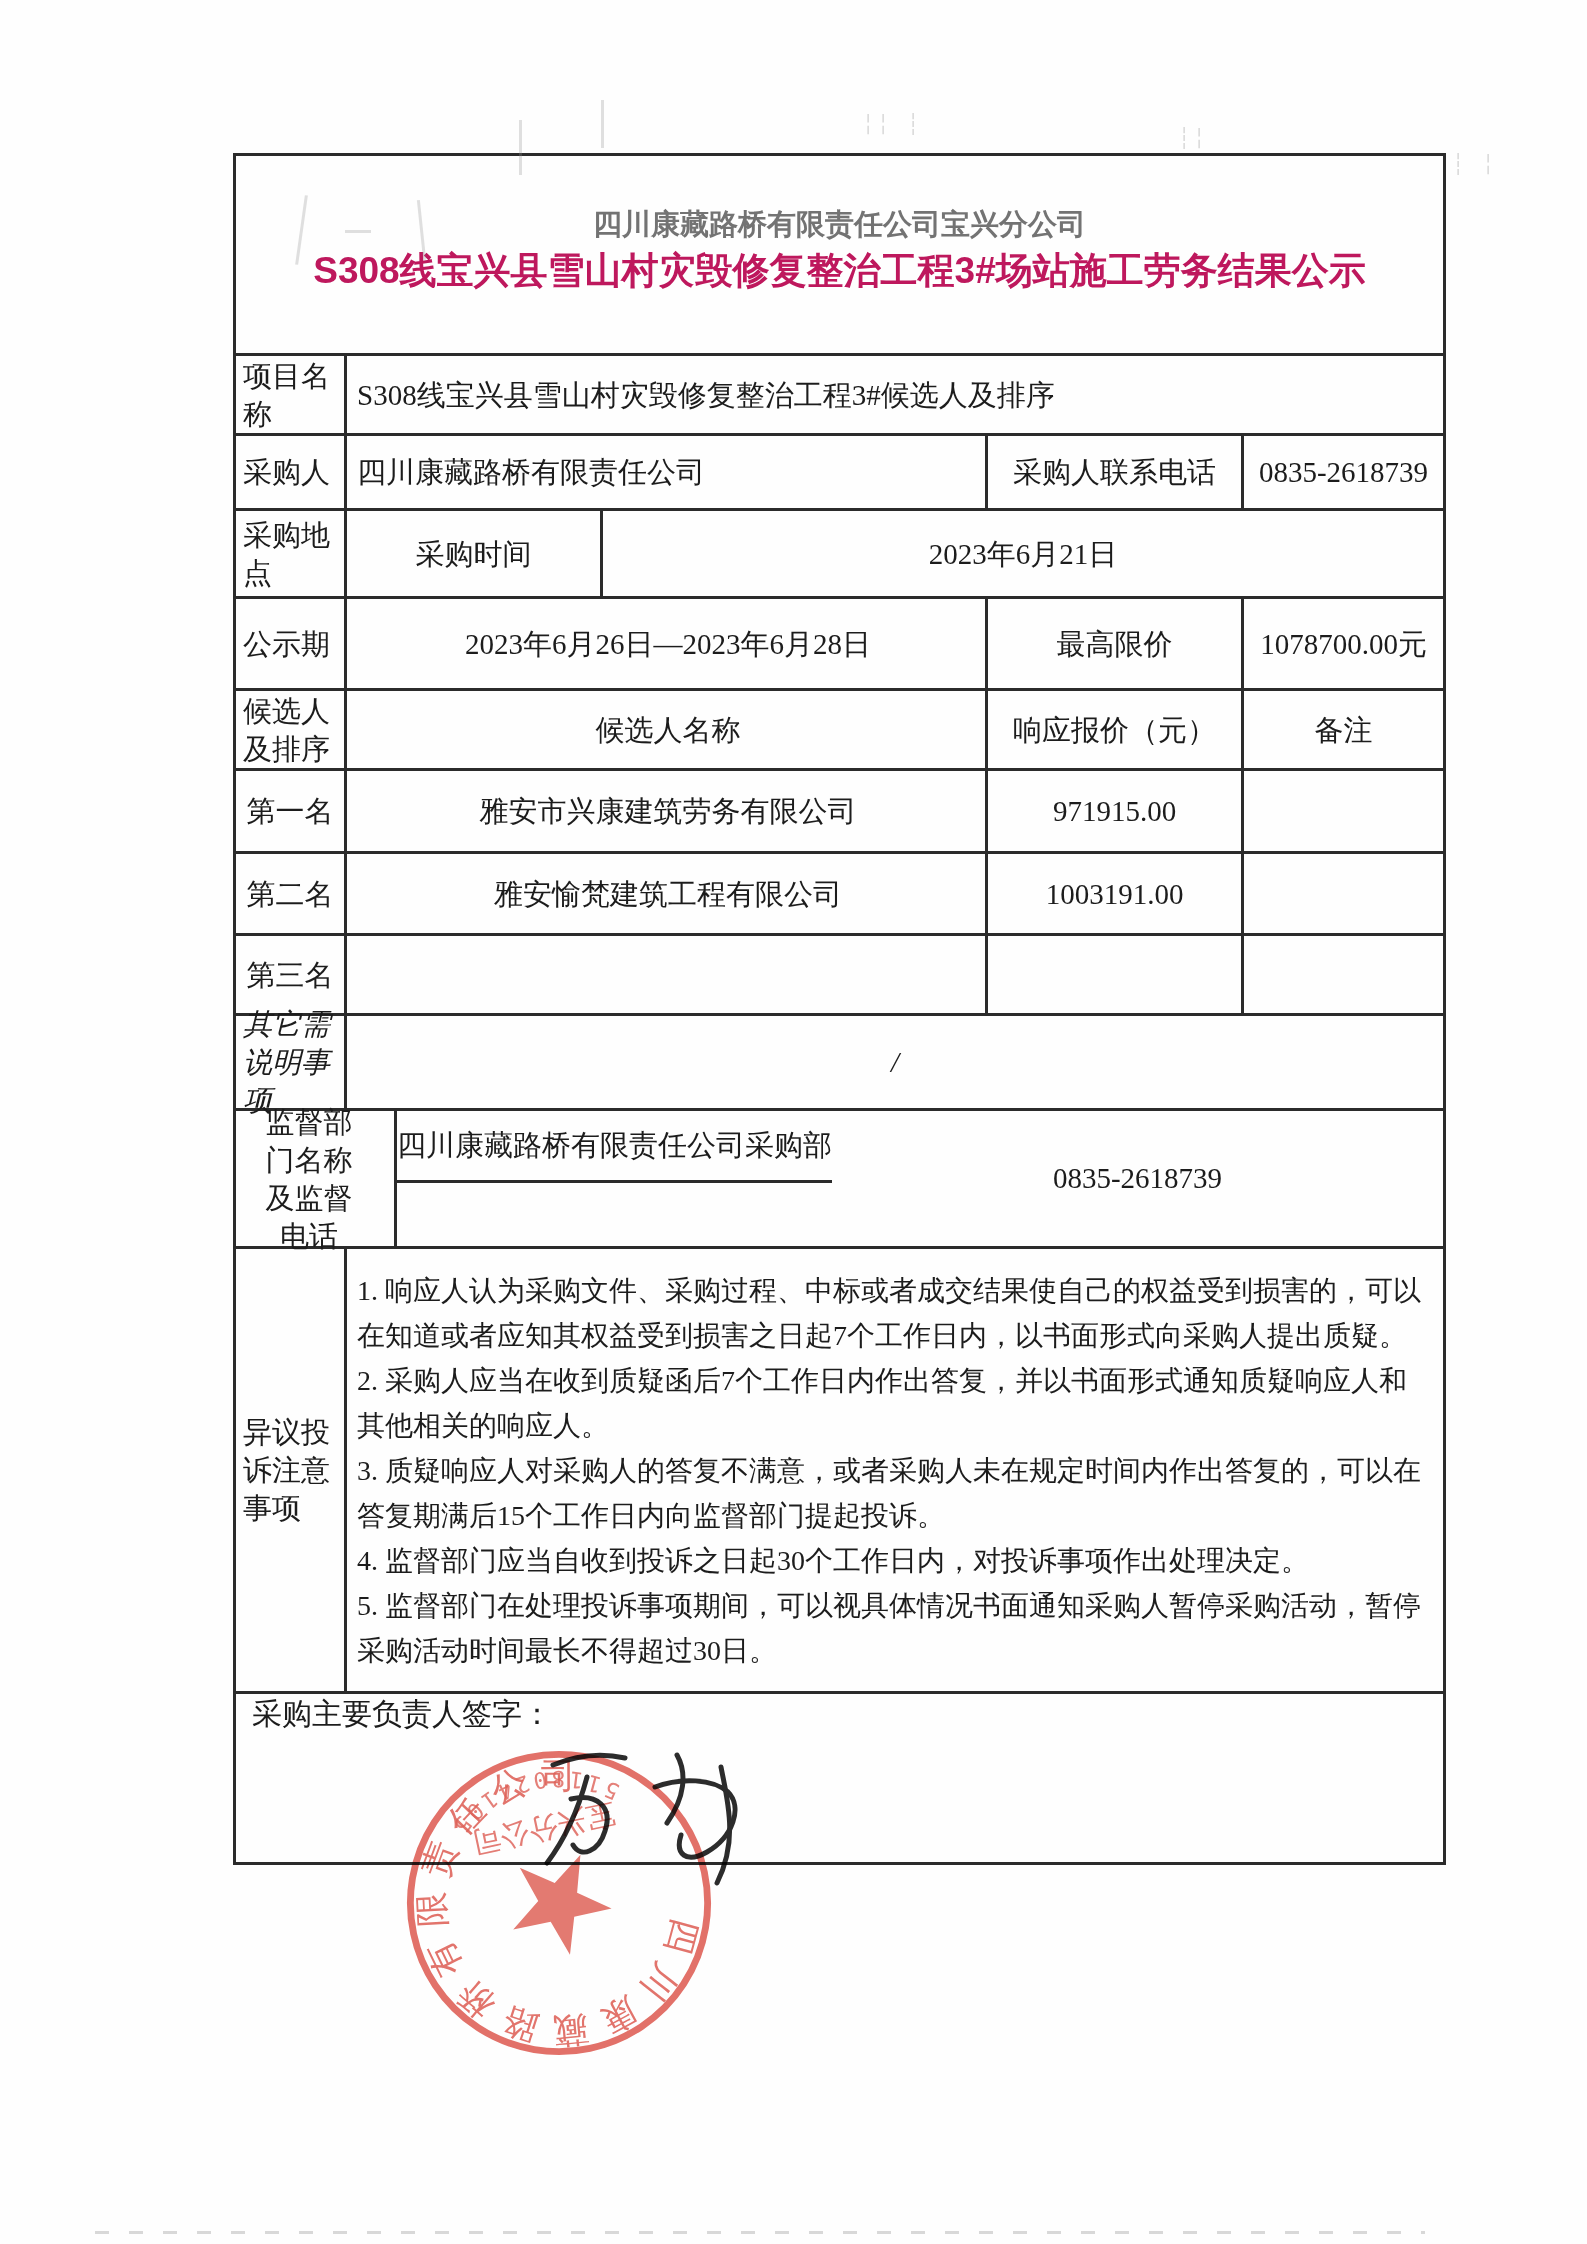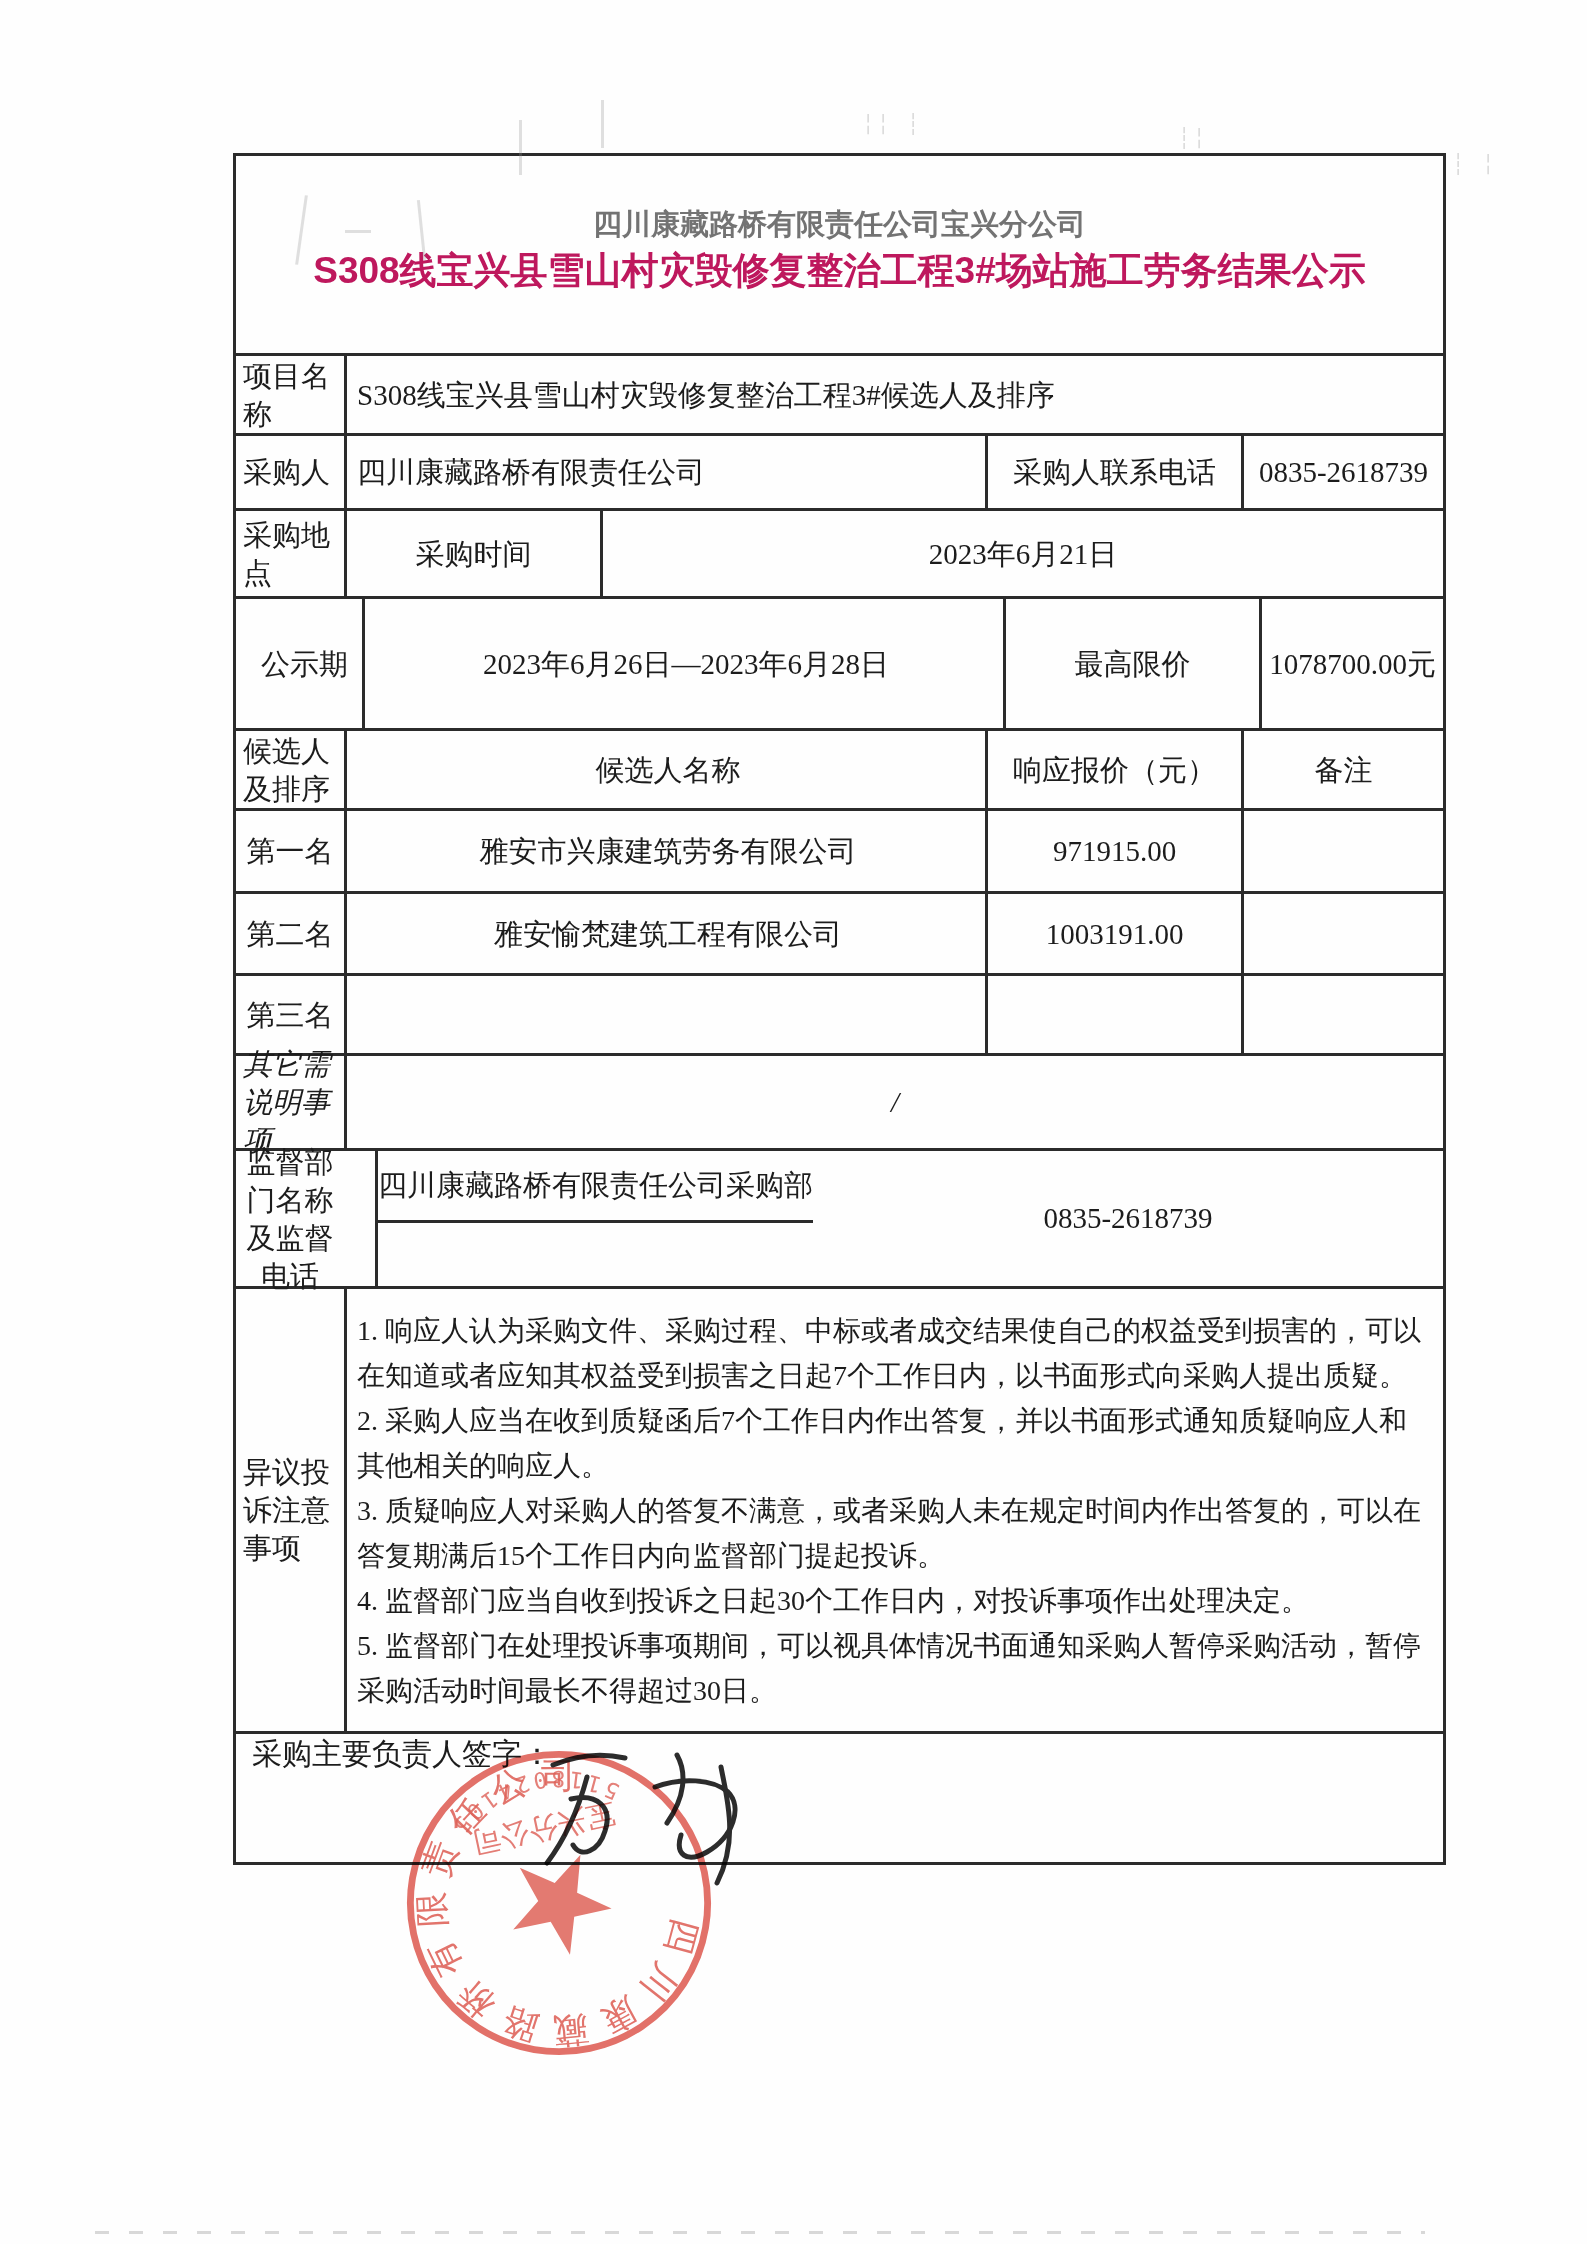--- a/index.html
+++ b/index.html
@@ -75,21 +75,21 @@
       <div class="cell c3">采购人联系电话</div>
       <div class="cell c4">0835-2618739</div>
     </div>
 
     <div class="row" style="height:88px;">
       <div class="cell c1">采购地点</div>
       <div class="cell c3">采购时间</div>
       <div class="cell c4">2023年6月21日</div>
     </div>
 
-    <div class="row" style="height:132px;padding-left:18px;">
+    <div class="row" style="height:92px;">
       <div class="cell c1">公示期</div>
       <div class="cell c2 ctrtxt">2023年6月26日—2023年6月28日</div>
       <div class="cell c3">最高限价</div>
       <div class="cell c4">1078700.00元</div>
     </div>
 
     <div class="row" style="height:80px;">
       <div class="cell c1">候选人及排序</div>
       <div class="cell c2 ctrtxt">候选人名称</div>
       <div class="cell c3">响应报价（元）</div>
@@ -116,21 +116,21 @@
       <div class="cell c3"></div>
       <div class="cell c4"></div>
     </div>
 
     <div class="row" style="height:95px;font-style:italic;">
       <div class="cell c1">其它需说明事项</div>
       <div class="cell merged ctrtxt">/</div>
     </div>
 
     <div class="row" style="height:138px;">
-      <div class="cell c1 ctr" style="border-right:0;">监督部门名称及监督电话</div>
+      <div class="cell c1 ctr" style="border-right:0;margin-left:19px;">监督部门名称及监督电话</div>
       <div class="sub2col">
         <div class="subrow first">四川康藏路桥有限责任公司采购部</div>
         <div class="subrow second">0835-2618739</div>
       </div>
     </div>
 
     <div class="row" style="height:445px;">
       <div class="cell c1" style="align-items:center;">异议投诉注意事项</div>
       <div class="cell merged">
         <div class="objtext">

